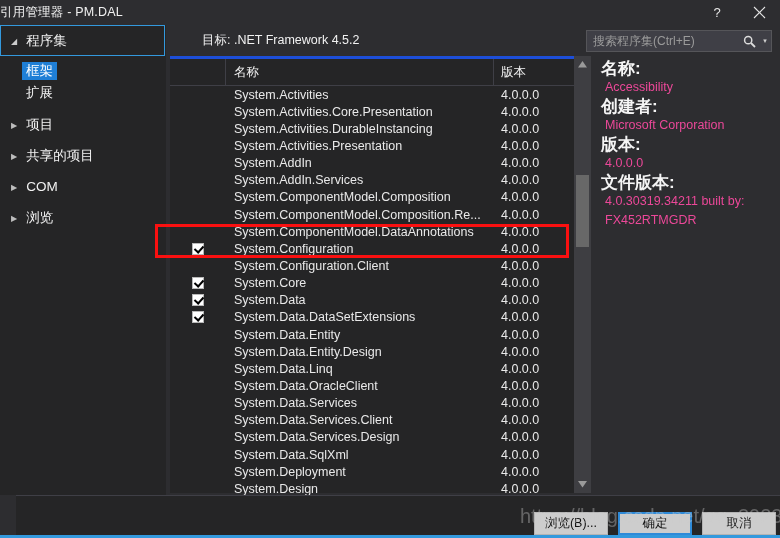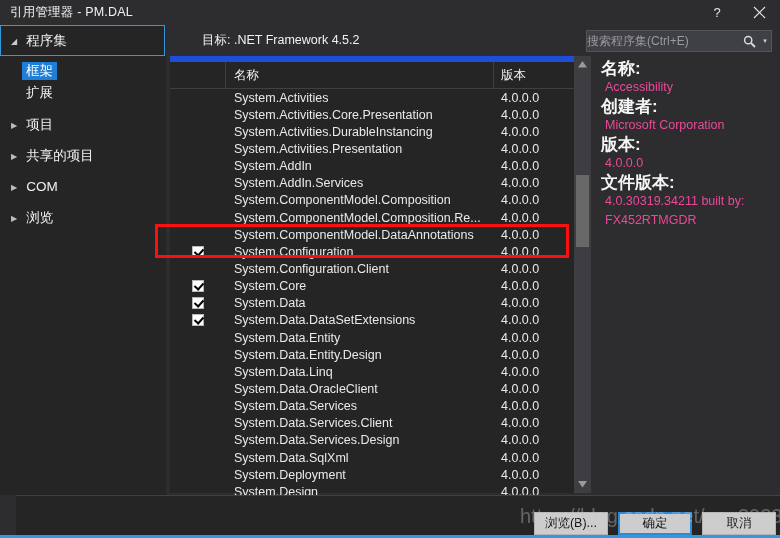--- a/index.html
+++ b/index.html
@@ -29,21 +29,20 @@
     position: absolute;
     left: 0; top: 0;
     width: 780px; height: 25px;
     background: #2d2d30;
     display: flex;
     align-items: center;
   }
   .title-text {
     font-size: 12.5px;
     color: #f1f1f1;
-    padding-left: 10px;
     letter-spacing: 0.2px;
     white-space: nowrap;
   }
   .titlebar-spacer { flex: 1 1 auto; }
   .win-btn {
     width: 42px; height: 25px;
     display: flex; align-items: center; justify-content: center;
     color: #e6e6e6;
     font-size: 13px;
     cursor: default;
@@ -143,20 +142,21 @@
     background: #3f3f46;
     border: 1px solid #555559;
     box-sizing: border-box;
     display: flex;
     align-items: center;
   }
   .search-input-txt {
     flex: 1 1 auto;
     font-size: 12px;
     color: #9a9a9a;
+    padding-left: 6px;
     white-space: nowrap;
     overflow: hidden;
   }
   .search-icon {
     width: 20px;
     display: flex;
     align-items: center;
     justify-content: center;
   }
   .search-caret {
@@ -167,21 +167,21 @@
     align-items: center;
     justify-content: center;
   }
 
   
   .listwrap {
     position: absolute;
     left: 4px; top: 31px;
     width: 404px; height: 437px;
     background: #252526;
-    border-top: 6px solid #1d4ed8;
+    border-top: 3px solid #1d4ed8;
     box-sizing: border-box;
   }
   .list-header {
     display: flex;
     height: 26px;
     align-items: stretch;
     border-bottom: 1px solid #3f3f46;
     background: #252526;
   }
   .hcell {

